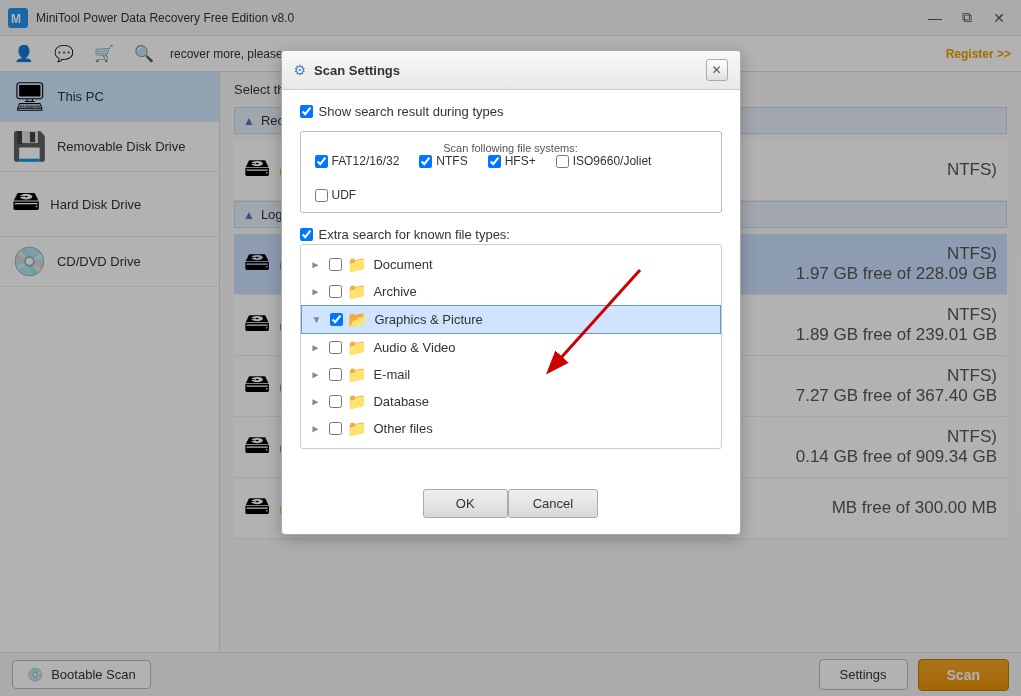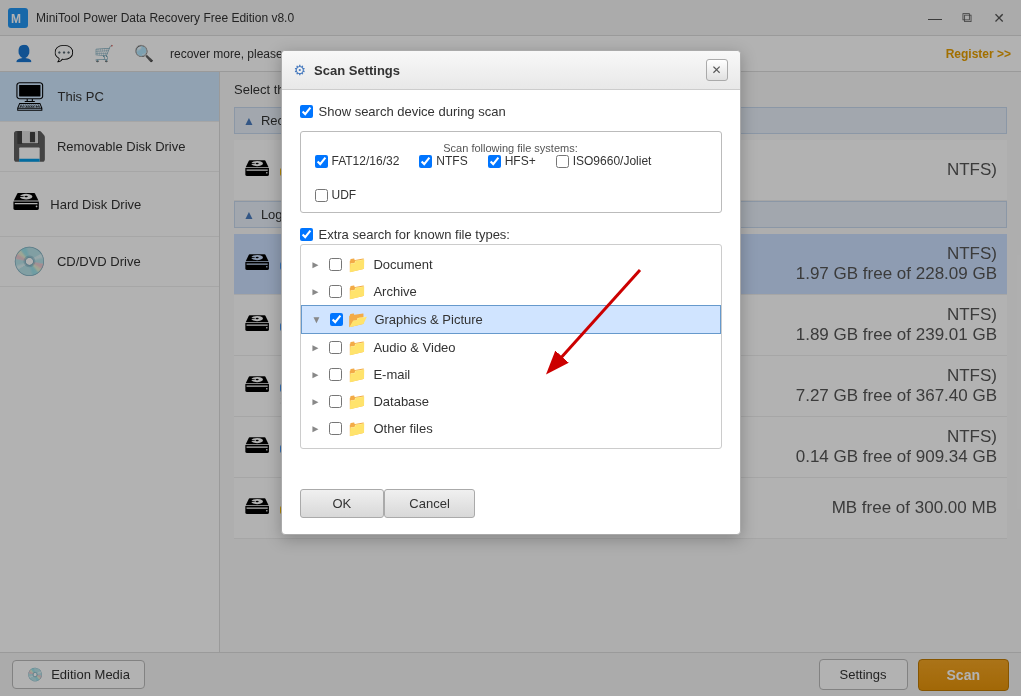--- a/index.html
+++ b/index.html
@@ -340,21 +340,21 @@
     }
     .folder-icon {
       font-size: 16px;
     }
     .filetype-label {
       font-size: 13px;
       color: #333;
     }
     .dialog-footer {
       display: flex;
-      justify-content: flex-start;
+      justify-content: center;
       padding: 12px 18px 16px;
     }
     .dialog-ok-btn {
       background: linear-gradient(to bottom, #f0f0f0, #d8d8d8);
       border: 1px solid #aaa;
       border-radius: 3px;
       padding: 6px 32px;
       cursor: pointer;
       font-size: 13px;
       color: #333;
@@ -523,42 +523,42 @@
       <div class="drive-right">
         <div>MB free of 300.00 MB</div>
       </div>
     </div>
   </div>
 </div>
 
 <div class="bottom-bar">
   <button class="bootable-media-btn">
     <span>💿</span>
-    <span>Edition Media</span>
+    <span>Bootable Scan</span>
   </button>
   <div class="bottom-right">
     <button class="settings-btn">Settings</button>
     <button class="scan-btn">Scan</button>
   </div>
 </div>
 
 <div class="modal-overlay">
   <div class="dialog">
 
     <div class="dialog-titlebar">
       <span class="dialog-title-icon">⚙</span>
       <span class="dialog-title-text">Scan Settings</span>
       <button class="dialog-close-btn">✕</button>
     </div>
 
     <div class="dialog-body">
 
       <div class="checkbox-row">
         <input type="checkbox" id="show-search" checked="" style="">
-        <label for="show-search" class="checkbox-label">Show search device during scan</label>
+        <label for="show-search" class="checkbox-label">Show search result during types</label>
       </div>
 
       <div class="filesystem-group">
         <div class="filesystem-title">Scan following file systems:</div>
         <div class="filesystem-options">
           <div class="fs-option">
             <input type="checkbox" id="fat" checked="" style="">
             <label for="fat">FAT12/16/32</label>
           </div>
           <div class="fs-option">

